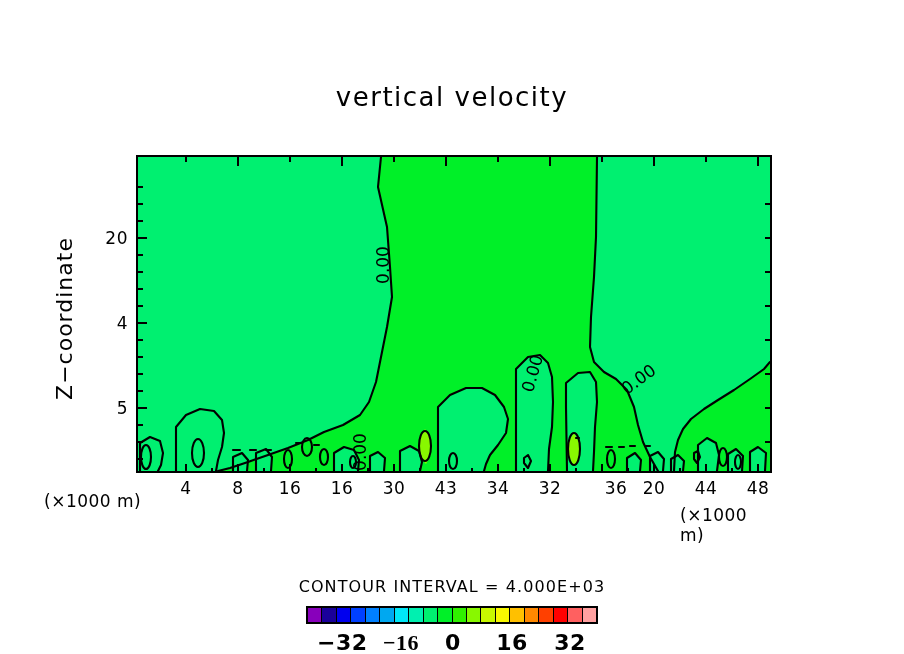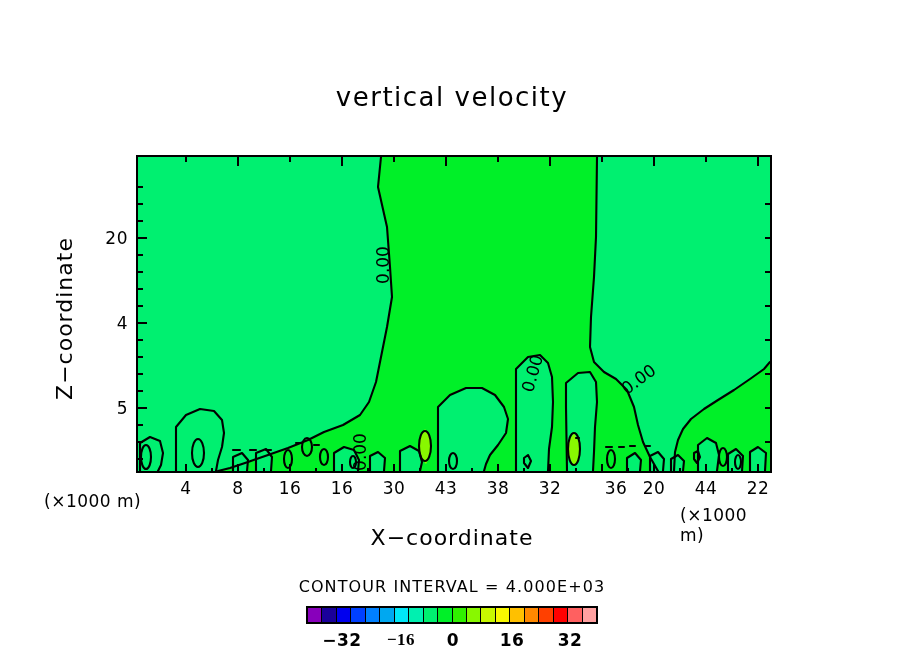--- a/index.html
+++ b/index.html
@@ -64,21 +64,21 @@
     position:absolute;left:0;top:577px;width:904px;text-align:center;
     font-size:16px;letter-spacing:1.1px;
   }
   #colorbar{
     position:absolute;left:306px;top:606px;width:292px;height:18px;
     border:2px solid #000;box-sizing:border-box;display:flex;
   }
   #colorbar .swatch{flex:1 1 auto;height:100%;border-right:1px solid #000;}
   #colorbar .swatch:last-child{border-right:none;}
   .cbar-label{
-    position:absolute;top:630px;font-size:17px;text-align:center;width:50px;
+    position:absolute;top:630px;font-size:22px;text-align:center;width:50px;
     letter-spacing:0.5px;font-weight:bold;
   }
 </style>
 </head>
 <body>
 
 <div id="figure">
 
   <div id="plot-title">vertical velocity</div>
 
@@ -278,33 +278,32 @@
     <div class="tick minor-l" style="left:765px;top:407px;position:absolute;"></div>
     <div class="tick minor-l" style="left:765px;top:441px;position:absolute;"></div>
   </div>
 
   <div class="xtick-label" style="left:166px;">4</div>
   <div class="xtick-label" style="left:218px;">8</div>
   <div class="xtick-label" style="left:270px;">16</div>
   <div class="xtick-label" style="left:322px;">16</div>
   <div class="xtick-label" style="left:374px;">30</div>
   <div class="xtick-label" style="left:426px;">43</div>
-  <div class="xtick-label" style="left:478px;">38</div>
+  <div class="xtick-label" style="left:478px;">34</div>
   <div class="xtick-label" style="left:530px;">32</div>
   <div class="xtick-label" style="left:596px;">36</div>
   <div class="xtick-label" style="left:634px;">20</div>
   <div class="xtick-label" style="left:686px;">44</div>
-  <div class="xtick-label" style="left:738px;">22</div>
+  <div class="xtick-label" style="left:738px;">48</div>
 
   <div class="ytick-label" style="left:88px;top:398px;">5</div>
   <div class="ytick-label" style="left:88px;top:313px;">4</div>
   <div class="ytick-label" style="left:88px;top:228px;">20</div>
 
   <div id="ylabel">Z−coordinate</div>
-  <div id="xlabel">X−coordinate</div>
   <div id="units-left">(×1000 m)</div>
   <div id="units-right">(×1000 m)</div>
 
   <div id="cbar-caption">CONTOUR INTERVAL =  4.000E+03</div>
 
   <div id="colorbar">
       <div class="swatch" style="background: rgb(136, 0, 187);"></div>
       <div class="swatch" style="background: rgb(26, 0, 154);"></div>
       <div class="swatch" style="background: rgb(0, 0, 238);"></div>
       <div class="swatch" style="background: rgb(0, 64, 255);"></div>

